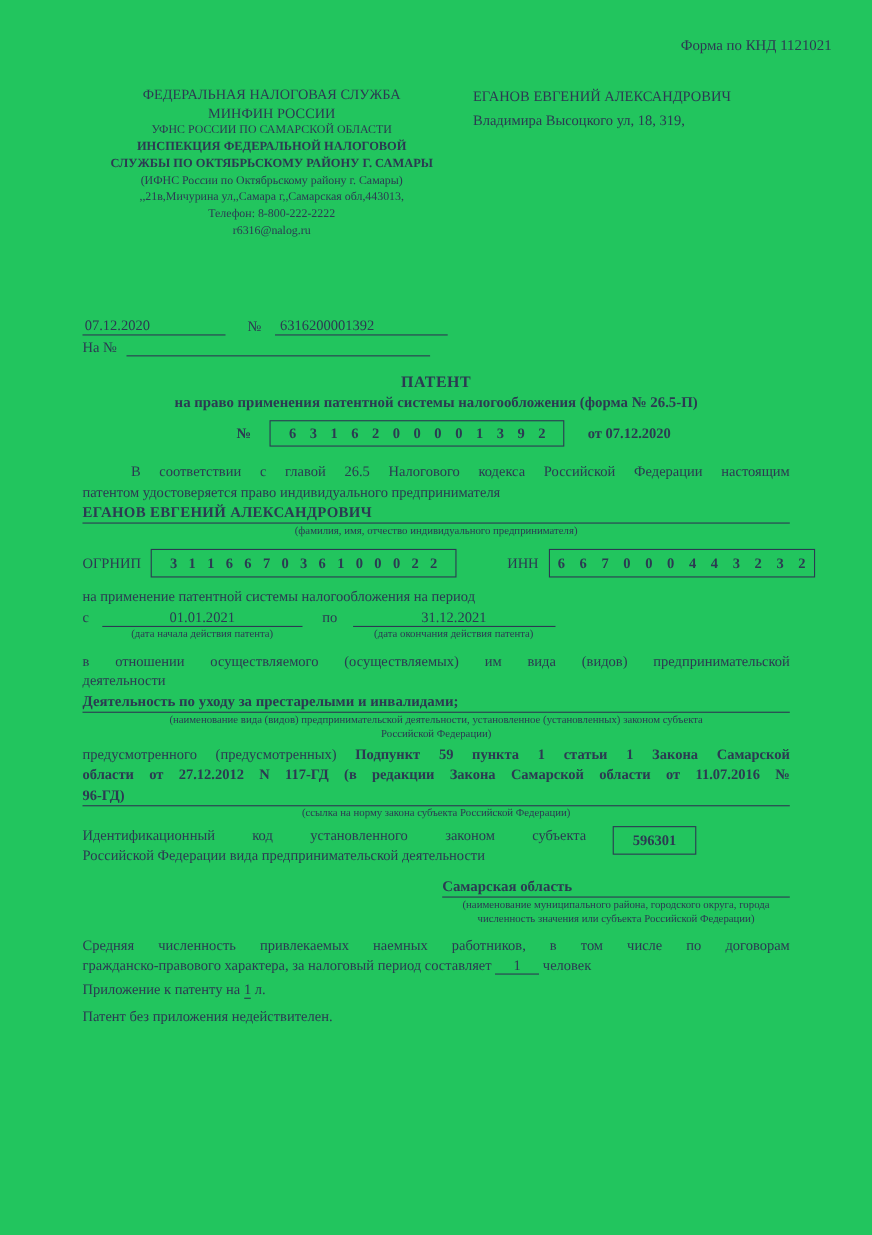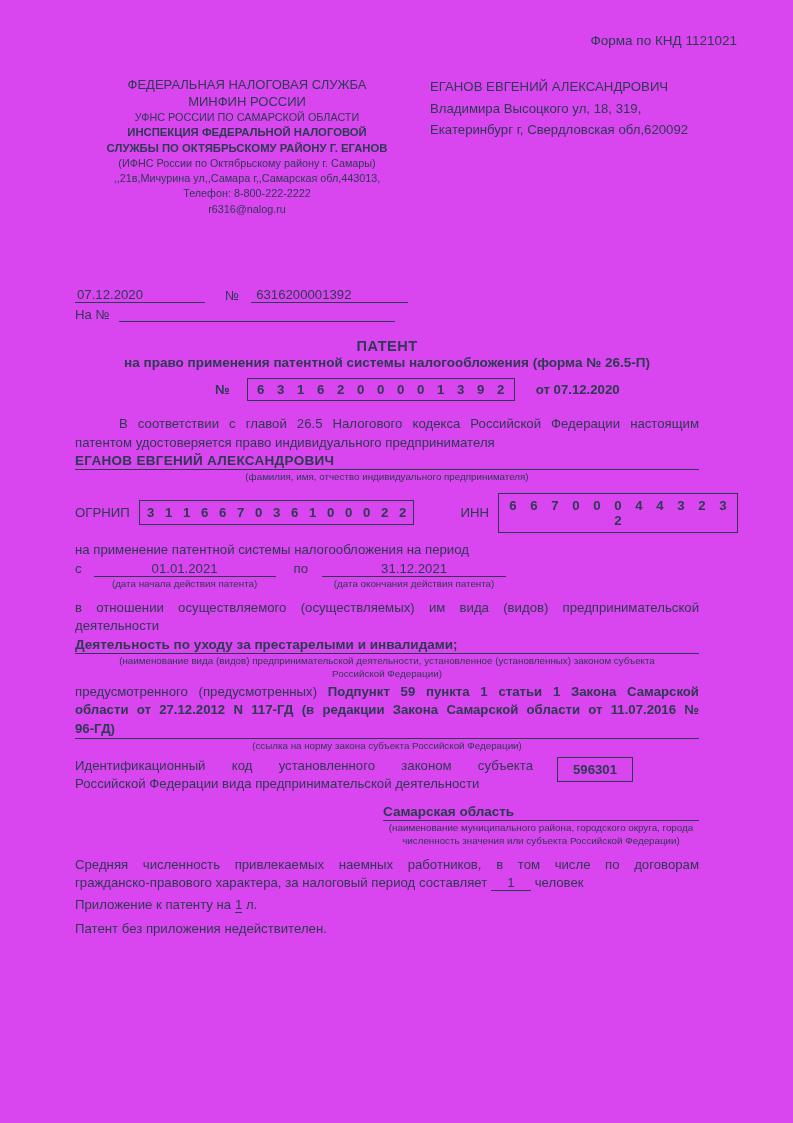--- a/index.html
+++ b/index.html
@@ -1,19 +1,19 @@
 <!DOCTYPE html>
 <html><head>
 <meta charset="utf-8">
 <style>
   html,body{margin:0;padding:0;background:#ffffff;}
   .page{
-    width:793px;height:1123px;background:#d946ef;box-sizing:border-box;
-    padding:33px 94px 0 75px;position:relative;overflow:hidden;
-    color:#2c3a52;font-family:Liberation Sans, sans-serif;font-size:13.2px;
+    width:793px;height:1123px;background:#22c55e;box-sizing:border-box;
+    padding:33px 75px 0 75px;position:relative;overflow:hidden;
+    color:#2c3a52;font-family:Liberation Serif, serif;font-size:13.2px;
   }
   .knd{text-align:right;margin-right:-38px;font-size:13.5px;}
   .header{display:flex;margin-top:28px;}
   .issuer{width:344px;text-align:center;}
   .iss-big{font-size:13px;line-height:17px;}
   .iss-small{font-size:10.8px;line-height:15.3px;}
   .iss-bold{font-size:11.3px;line-height:15.3px;font-weight:bold;}
   .recipient{margin-left:11px;font-size:13.2px;line-height:21.5px;}
   .field{border-bottom:1.4px solid #2c3a52;}
   .ref{margin-top:70px;}
@@ -73,30 +73,29 @@
 <div class="page">
 
   <div class="knd">Форма по КНД 1121021</div>
 
   <div class="header">
     <div class="issuer">
       <div class="iss-big">ФЕДЕРАЛЬНАЯ НАЛОГОВАЯ СЛУЖБА</div>
       <div class="iss-big">МИНФИН РОССИИ</div>
       <div class="iss-small">УФНС РОССИИ ПО САМАРСКОЙ ОБЛАСТИ</div>
       <div class="iss-bold">ИНСПЕКЦИЯ ФЕДЕРАЛЬНОЙ НАЛОГОВОЙ</div>
-      <div class="iss-bold">СЛУЖБЫ ПО ОКТЯБРЬСКОМУ РАЙОНУ Г. ЕГАНОВ</div>
+      <div class="iss-bold">СЛУЖБЫ ПО ОКТЯБРЬСКОМУ РАЙОНУ Г. САМАРЫ</div>
       <div class="iss-small">(ИФНС России по Октябрьскому району г. Самары)</div>
       <div class="iss-small">,,21в,Мичурина ул,,Самара г,,Самарская обл,443013,</div>
       <div class="iss-small">Телефон: 8-800-222-2222</div>
       <div class="iss-small">r6316@nalog.ru</div>
     </div>
     <div class="recipient">
       <div>ЕГАНОВ ЕВГЕНИЙ АЛЕКСАНДРОВИЧ</div>
       <div>Владимира Высоцкого ул, 18, 319,</div>
-      <div>Екатеринбург г, Свердловская обл,620092</div>
     </div>
   </div>
 
   <div class="ref">
     <div class="ref-row1">
       <span class="ref-date field">07.12.2020</span>
       <span class="ref-no-label">№</span>
       <span class="ref-num field">6316200001392</span>
     </div>
     <div class="ref-row2">

